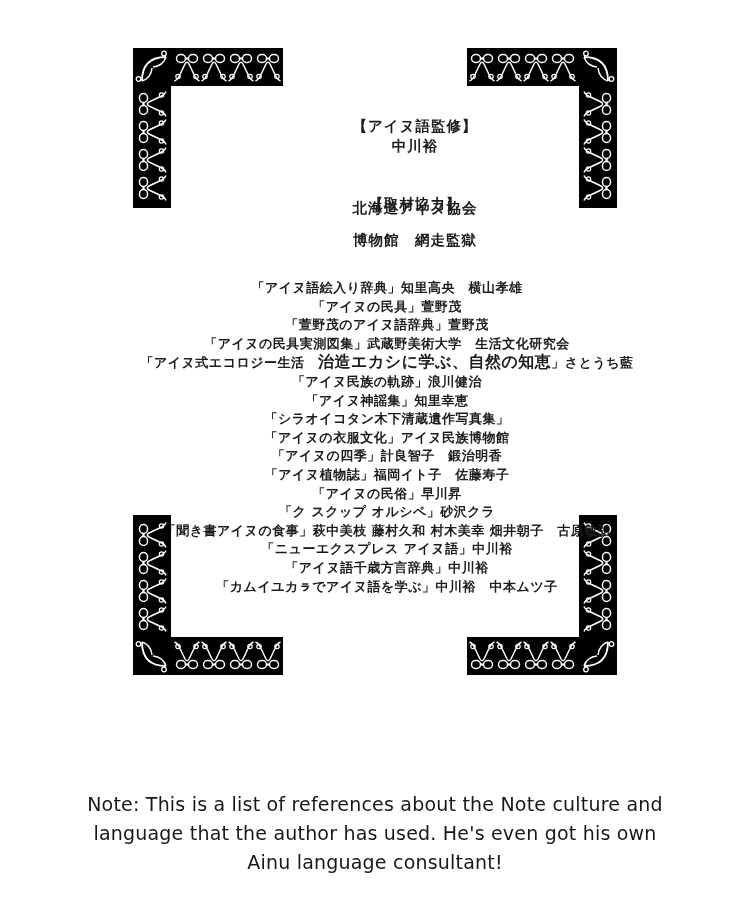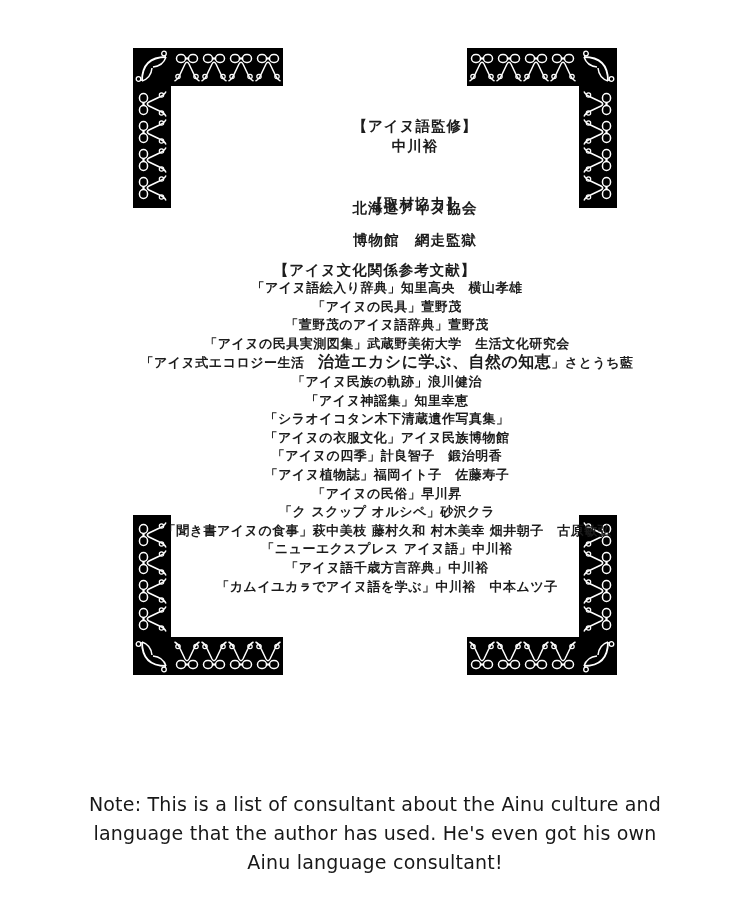--- a/index.html
+++ b/index.html
@@ -101,21 +101,20 @@
         <use href="#ainu-corner"></use>
       </svg>
   </div>
 
   <div class="jp credit-line" style="top:116px">【アイヌ語監修】</div>
   <div class="jp credit-line" style="top:136px">中川裕</div>
   <div class="jp credit-line" style="top:194px">【取材協力】</div>
   <div class="jp credit-line" style="top:198px">北海道アイヌ協会</div>
   <div class="jp credit-line" style="top:230px">博物館　網走監獄</div>
 
-  <div class="jp ref-heading" style="top:260px">【アイヌ文化関係参考文献】</div>
   <div class="ref-list">
       <div class="ref-line"><span>「アイヌ語絵入り辞典」知里高央　横山孝雄</span></div>
       <div class="ref-line"><span>「アイヌの民具」萱野茂</span></div>
       <div class="ref-line"><span>「萱野茂のアイヌ語辞典」萱野茂</span></div>
       <div class="ref-line"><span>「アイヌの民具実測図集」武蔵野美術大学　生活文化研究会</span></div>
       <div class="ref-line"><span>「アイヌ式エコロジー生活　</span><span class="ref-small">治造エカシに学ぶ、自然の知恵</span><span>」さとうち藍</span></div>
       <div class="ref-line"><span>「アイヌ民族の軌跡」浪川健治</span></div>
       <div class="ref-line"><span>「アイヌ神謡集」知里幸恵</span></div>
       <div class="ref-line"><span>「シラオイコタン木下清蔵遺作写真集」</span></div>
       <div class="ref-line"><span>「アイヌの衣服文化」アイヌ民族博物館</span></div>
@@ -123,18 +122,18 @@
       <div class="ref-line"><span>「アイヌ植物誌」福岡イト子　佐藤寿子</span></div>
       <div class="ref-line"><span>「アイヌの民俗」早川昇</span></div>
       <div class="ref-line"><span>「ク スクップ オルシペ」砂沢クラ</span></div>
       <div class="ref-line"><span>「聞き書アイヌの食事」萩中美枝 藤村久和 村木美幸 畑井朝子　古原敏弘</span></div>
       <div class="ref-line"><span>「ニューエクスプレス アイヌ語」中川裕</span></div>
       <div class="ref-line"><span>「アイヌ語千歳方言辞典」中川裕</span></div>
       <div class="ref-line"><span>「カムイユカㇻでアイヌ語を学ぶ」中川裕　中本ムツ子</span></div>
     </div>
 
   <div class="note">
-    <div>Note: This is a list of consultant about the Ainu culture and</div>
+    <div>Note: This is a list of references about the Note culture and</div>
     <div>language that the author has used. He's even got his own</div>
     <div>Ainu language consultant!</div>
   </div>
 
 </div>
 
 </body></html>

